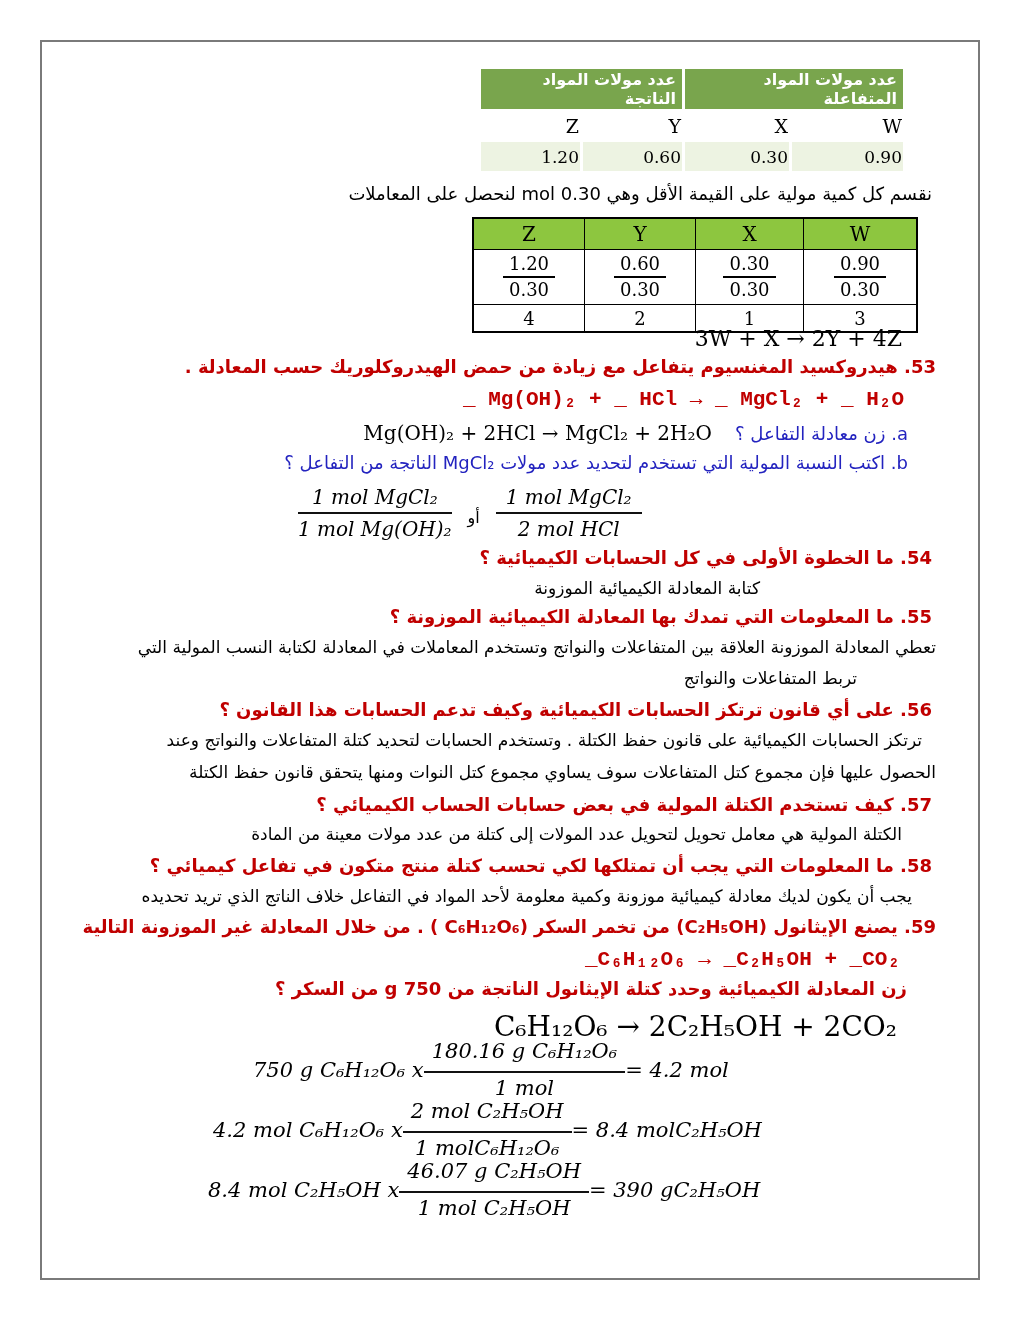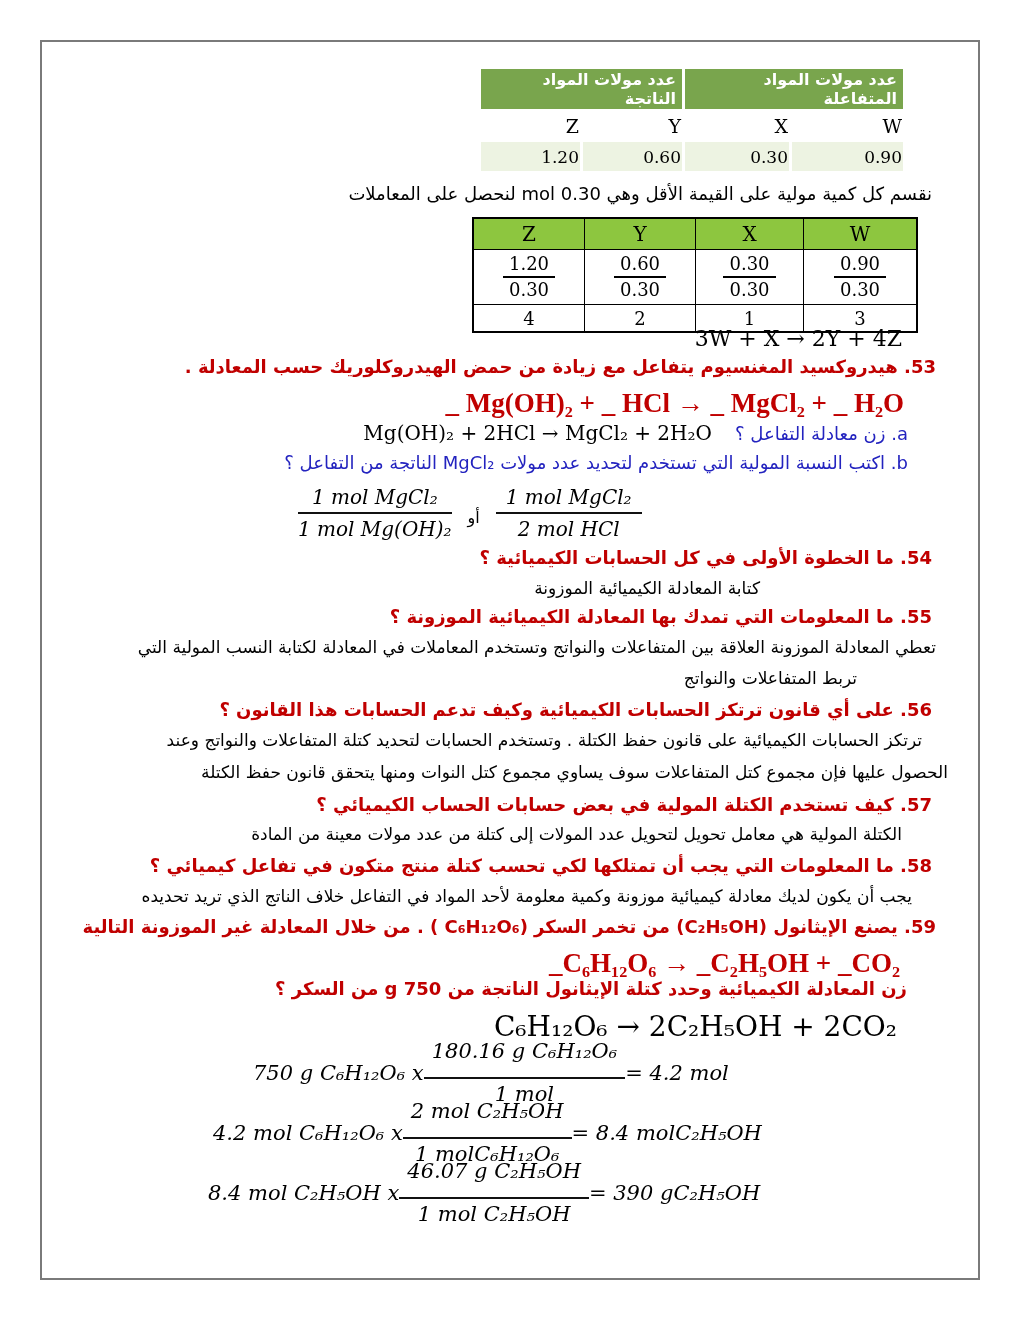--- a/index.html
+++ b/index.html
@@ -38,40 +38,40 @@
   .t2-coef td { font-size:18px; height:24px; }
 
   
   .abs { position:absolute; white-space:nowrap; }
   .rtl { direction:rtl; }
   .q  { color:var(--question-red); font-weight:bold; font-size:18px; }
   .ans { color:#000; font-size:17px; }
   .note { color:#000; font-size:18px; }
   .serif { font-family:"DejaVu Serif", serif; }
   .blackeq { direction:ltr; font-family:"DejaVu Serif", serif; font-size:28px; color:#000; }
-  .redeq { direction:ltr; font-family:Liberation Serif, serif; font-weight:bold;
-    font-size:27px; color:var(--question-red); }
+  .redeq { direction:ltr; font-family:Liberation Mono, monospace; font-weight:bold;
+    font-size:21px; color:var(--question-red); }
   .blue { color:var(--blue); font-size:18px; }
   .line-a .eqpart { font-family:"DejaVu Serif", serif; font-size:20px; color:#000;
     direction:ltr; unicode-bidi:embed; display:inline-block; margin-right:18px; }
 
   
   .ratios { position:absolute; left:298px; top:484px; display:flex; direction:ltr;
     align-items:center; gap:16px; }
   .frac { display:inline-block; text-align:center; font-family:"DejaVu Serif", serif;
     font-style:italic; font-size:20px; line-height:26px; }
   .frac .num { display:block; border-bottom:2px solid #111; padding:0 10px 2px; }
   .frac .den { display:block; padding-top:2px; }
   .orword { font-size:16px; color:#000; padding-top:8px; }
 
   
   .calc { position:absolute; display:flex; direction:ltr; align-items:center; 
     font-family:"DejaVu Serif", serif; font-style:italic; font-size:21px; white-space:nowrap; }
   .mfrac { text-align:center; line-height:27px; }
-  .mfrac .num { display:block; border-bottom:2px solid #111; padding:0 8px 12px;font-style:italic; }
+  .mfrac .num { display:block; border-bottom:2px solid #111; padding:0 8px 6px;font-style:italic; }
   .mfrac .den { display:block; padding-top:2px; }
 </style>
 </head>
 <body style="--question-red: #C00000; --blue: #2323BF; --table1-header-green: #79A54D; --table1-row-green: #EDF3E2; --table2-header-green: #8DC63F;">
 
 <div class="page-border"></div>
 
 <table class="t1" dir="ltr">
   <tbody>
       <tr class="t1-head">
@@ -143,21 +143,21 @@
 
 <div class="abs rtl q" style="top:547px; right:88px;">54. ما الخطوة الأولى في كل الحسابات الكيميائية ؟</div>
 <div class="abs rtl ans" style="top:578px; right:260px;">كتابة المعادلة الكيميائية الموزونة</div>
 
 <div class="abs rtl q" style="top:606px; right:88px;margin-left:20px;">55. ما المعلومات التي تمدك بها المعادلة الكيميائية الموزونة ؟</div>
 <div class="abs rtl ans" style="top:637px; right:84px;">تعطي المعادلة الموزونة العلاقة بين المتفاعلات والنواتج وتستخدم المعاملات في المعادلة لكتابة النسب المولية التي</div>
 <div class="abs rtl ans" style="top:668px; right:163px;">تربط المتفاعلات والنواتج</div>
 
 <div class="abs rtl q" style="top:699px; right:88px;">56. على أي قانون ترتكز الحسابات الكيميائية وكيف تدعم الحسابات هذا القانون ؟</div>
 <div class="abs rtl ans" style="top:730px; right:98px;">ترتكز الحسابات الكيميائية على قانون حفظ الكتلة . وتستخدم الحسابات لتحديد كتلة المتفاعلات والنواتج وعند</div>
-<div class="abs rtl ans" style="top:762px; right:72px;">الحصول عليها فإن مجموع كتل المتفاعلات سوف يساوي مجموع كتل النوات ومنها يتحقق قانون حفظ الكتلة</div>
+<div class="abs rtl ans" style="top:762px; right:84px;">الحصول عليها فإن مجموع كتل المتفاعلات سوف يساوي مجموع كتل النوات ومنها يتحقق قانون حفظ الكتلة</div>
 
 <div class="abs rtl q" style="top:794px; right:88px;">57. كيف تستخدم الكتلة المولية في بعض حسابات الحساب الكيميائي ؟</div>
 <div class="abs rtl ans" style="top:824px; right:118px;">الكتلة المولية هي معامل تحويل لتحويل عدد المولات إلى كتلة من عدد مولات معينة من المادة</div>
 
 <div class="abs rtl q" style="top:855px; right:88px;">58. ما المعلومات التي يجب أن تمتلكها لكي تحسب كتلة منتج متكون في تفاعل كيميائي ؟</div>
 <div class="abs rtl ans" style="top:886px; right:108px;">يجب أن يكون لديك معادلة كيميائية موزونة وكمية معلومة لأحد المواد في التفاعل خلاف الناتج الذي تريد تحديده</div>
 
 <div class="abs rtl q" style="top:916px; right:84px;">59. يصنع الإيثانول (C₂H₅OH) من تخمر السكر (C₆H₁₂O₆ ) . من خلال المعادلة غير الموزونة التالية</div>
 <div class="abs redeq" style="top:948px; right:120px;">_C₆H₁₂O₆ → _C₂H₅OH + _CO₂</div>
 <div class="abs rtl q" style="top:978px; right:113px;">زن المعادلة الكيميائية وحدد كتلة الإيثانول الناتجة من 750 g من السكر ؟</div>

